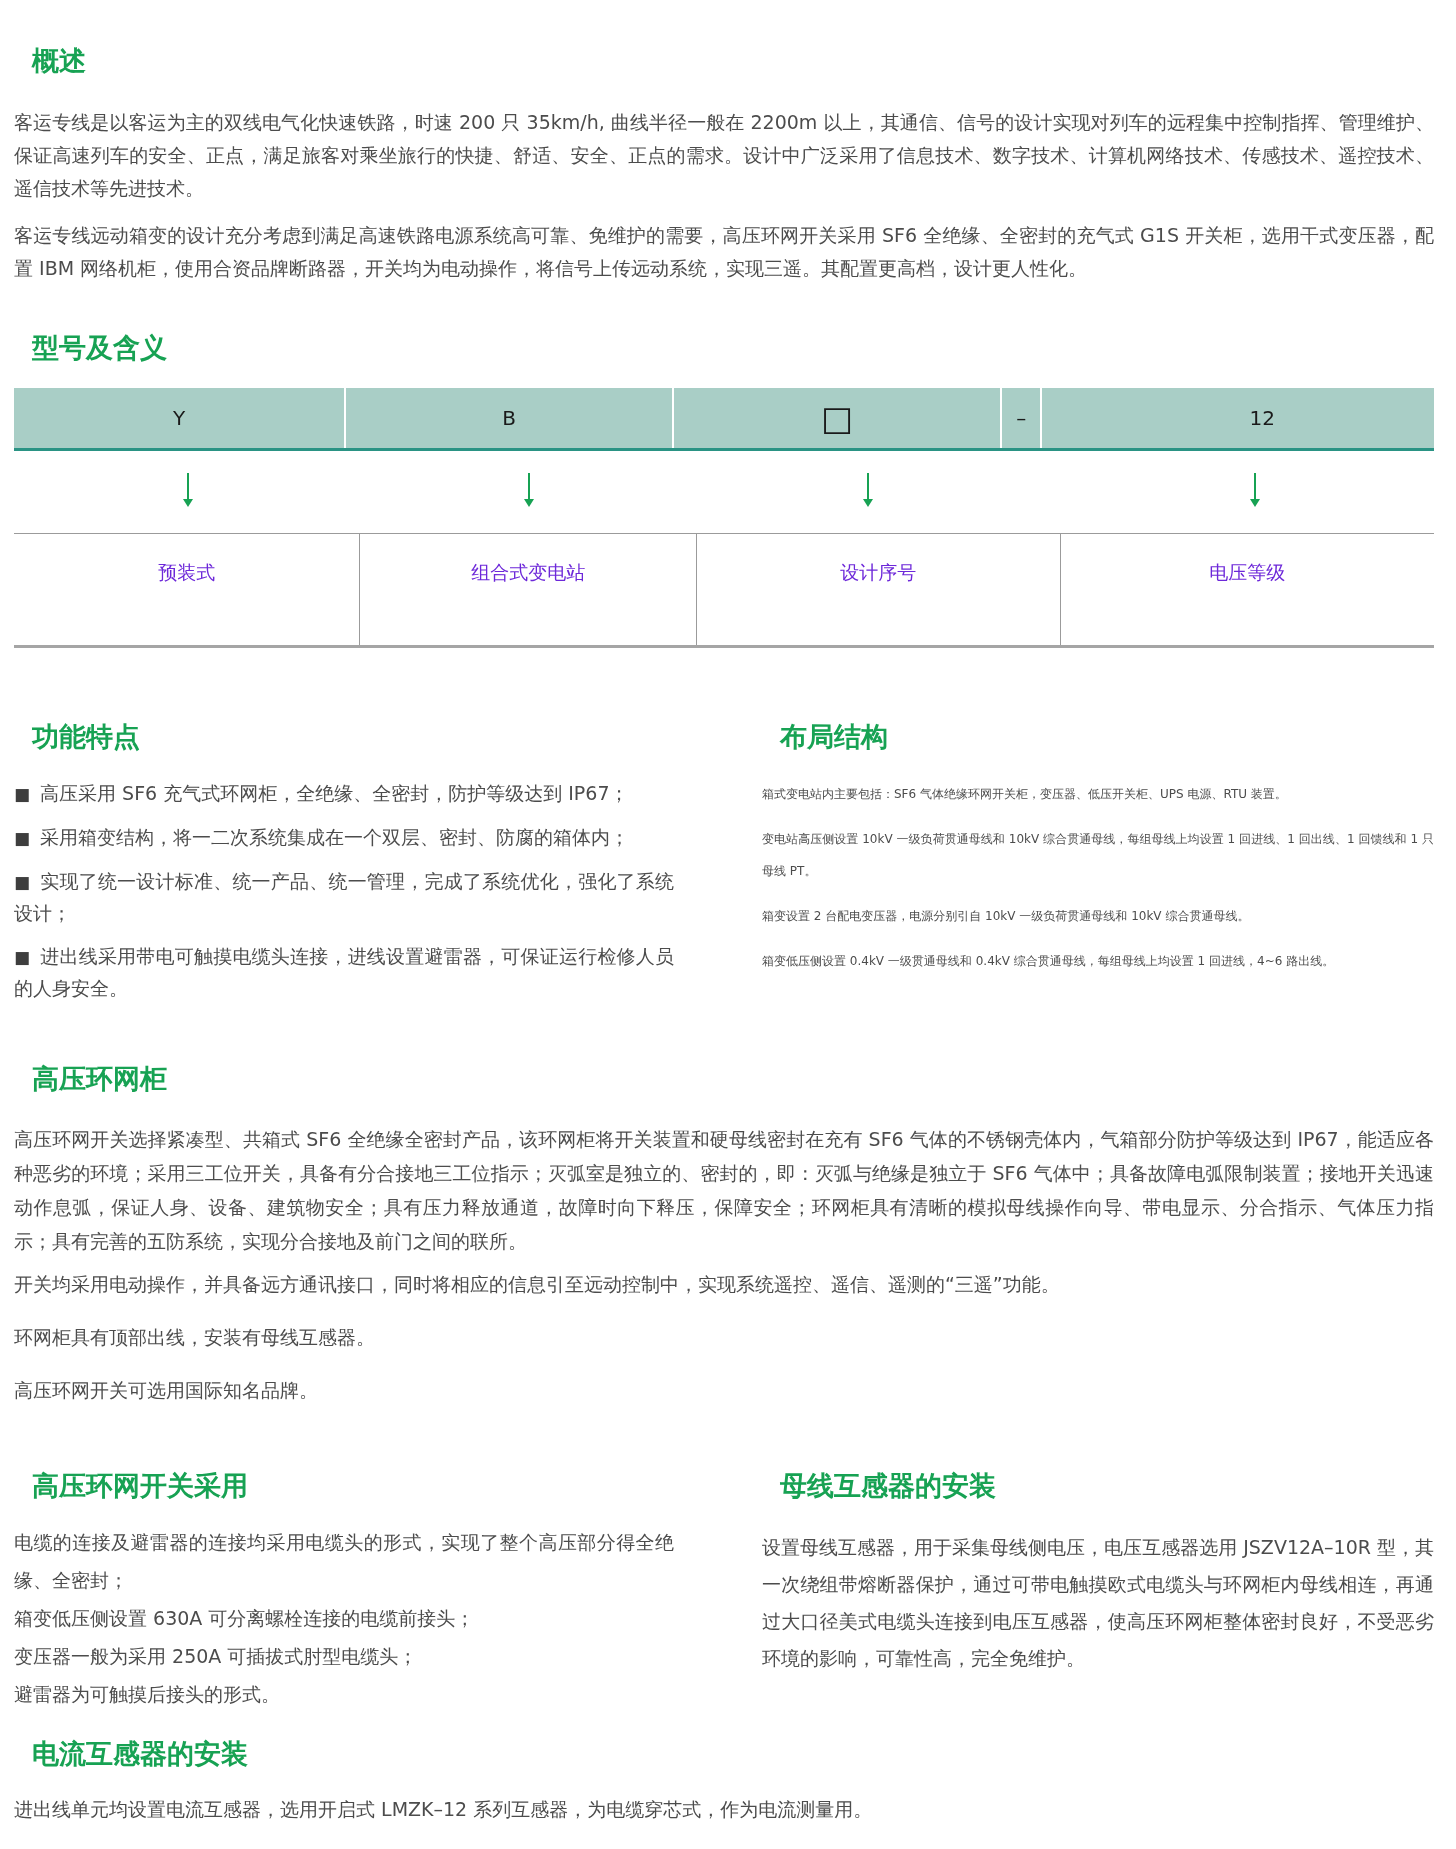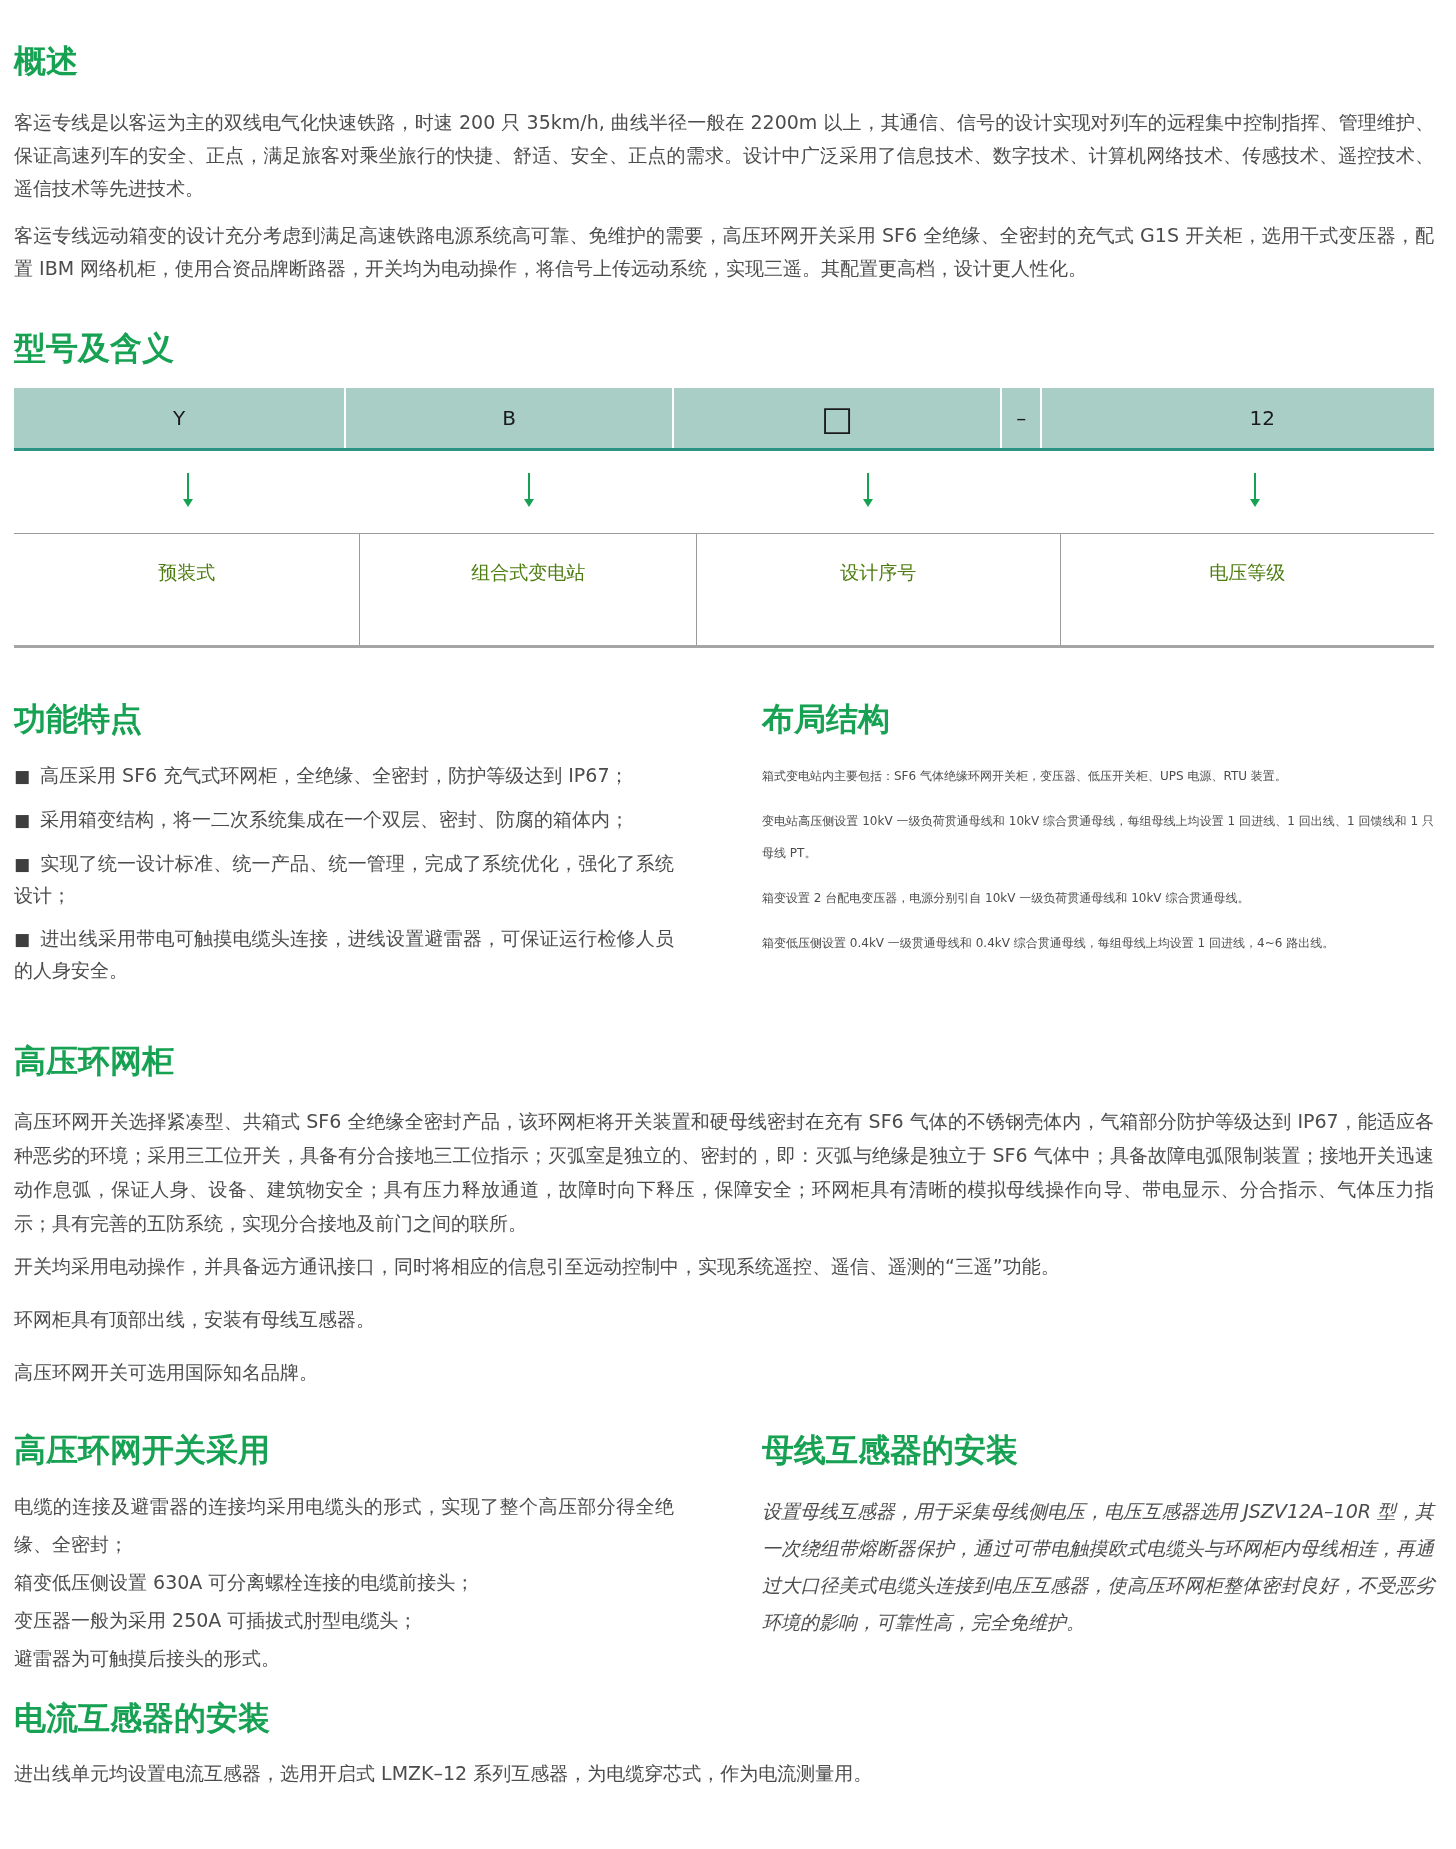--- a/index.html
+++ b/index.html
@@ -3,21 +3,21 @@
 <meta charset="utf-8">
 <style>
   html,body{margin:0;padding:0;background:#ffffff;}
   .page{
     width:1456px;height:1849px;box-sizing:border-box;
     padding:0 22px 0 14px;position:relative;overflow:hidden;
     font-family:"DejaVu Sans","Liberation Sans",sans-serif;
     color:#4c4c4c;background:#ffffff;
   }
   .sec-title{
-    color:#17a253;font-size:32px;font-weight:700;line-height:30px;margin:0;
+    color:#17a253;font-size:27px;font-weight:700;line-height:30px;margin:18px;
   }
   .body-p{font-size:19px;line-height:33px;text-align:justify;margin:0;}
   
   .t-overview{margin-top:46px;}
   .p-ov1{margin-top:30px;}
   .p-ov2{margin-top:14px;}
   
   .t-model{margin-top:48px;}
   .code-row{
     margin-top:25px;display:flex;height:60px;
@@ -38,21 +38,21 @@
     border-left:5px solid transparent;border-right:5px solid transparent;
     border-top:8px solid #17a253;
   }
   .ar-1{left:12.2%;} .ar-2{left:36.2%;} .ar-3{left:60.1%;} .ar-4{left:87.3%;}
   .meaning-row{
     margin-top:26px;display:flex;height:111px;
     border-top:1px solid #9b9b9b;border-bottom:3px solid #a5a5a5;
   }
   .meaning-cell{
     box-sizing:border-box;padding-top:26px;text-align:center;
-    font-size:19px;color:#4d7c0f;border-right:1px solid #9b9b9b;
+    font-size:19px;color:#6d28d9;border-right:1px solid #9b9b9b;
   }
   .meaning-cell:last-child{border-right:none;}
   .mc-1{width:24.4%;} .mc-2{width:23.7%;} .mc-3{width:25.6%;} .mc-4{width:26.3%;}
   
   .two-col{display:flex;}
   .two-col.first{margin-top:56px;}
   .two-col.second{margin-top:46px;}
   .col-left{width:660px;flex:0 0 660px;}
   .col-gap{flex:0 0 88px;}
   .col-right{flex:1 1 auto;}
@@ -64,21 +64,21 @@
   
   .lay-p{font-size:12px;line-height:32px;text-align:justify;margin:26px 0 0 0;}
   .lay-p + .lay-p{margin-top:13px;}
   
   .t-hv{margin-top:60px;}
   .hv-p1{margin-top:28px;line-height:34px;}
   .hv-p{margin-top:9px;line-height:34px;font-size:19px;text-align:justify;}
   
   .cable-list{margin-top:22px;font-size:19px;line-height:38px;text-align:justify;}
   .cable-line{margin:0;}
-  .bus-p{margin-top:28px;font-size:19px;line-height:37px;text-align:justify;font-style:italic;}
+  .bus-p{margin-top:28px;font-size:19px;line-height:37px;text-align:justify;}
   
   .t-cur{margin-top:26px;}
   .cur-p{margin-top:24px;}
 </style>
 </head>
 <body>
 
 <div class="page">
 
   <h2 class="sec-title t-overview">概述</h2>

